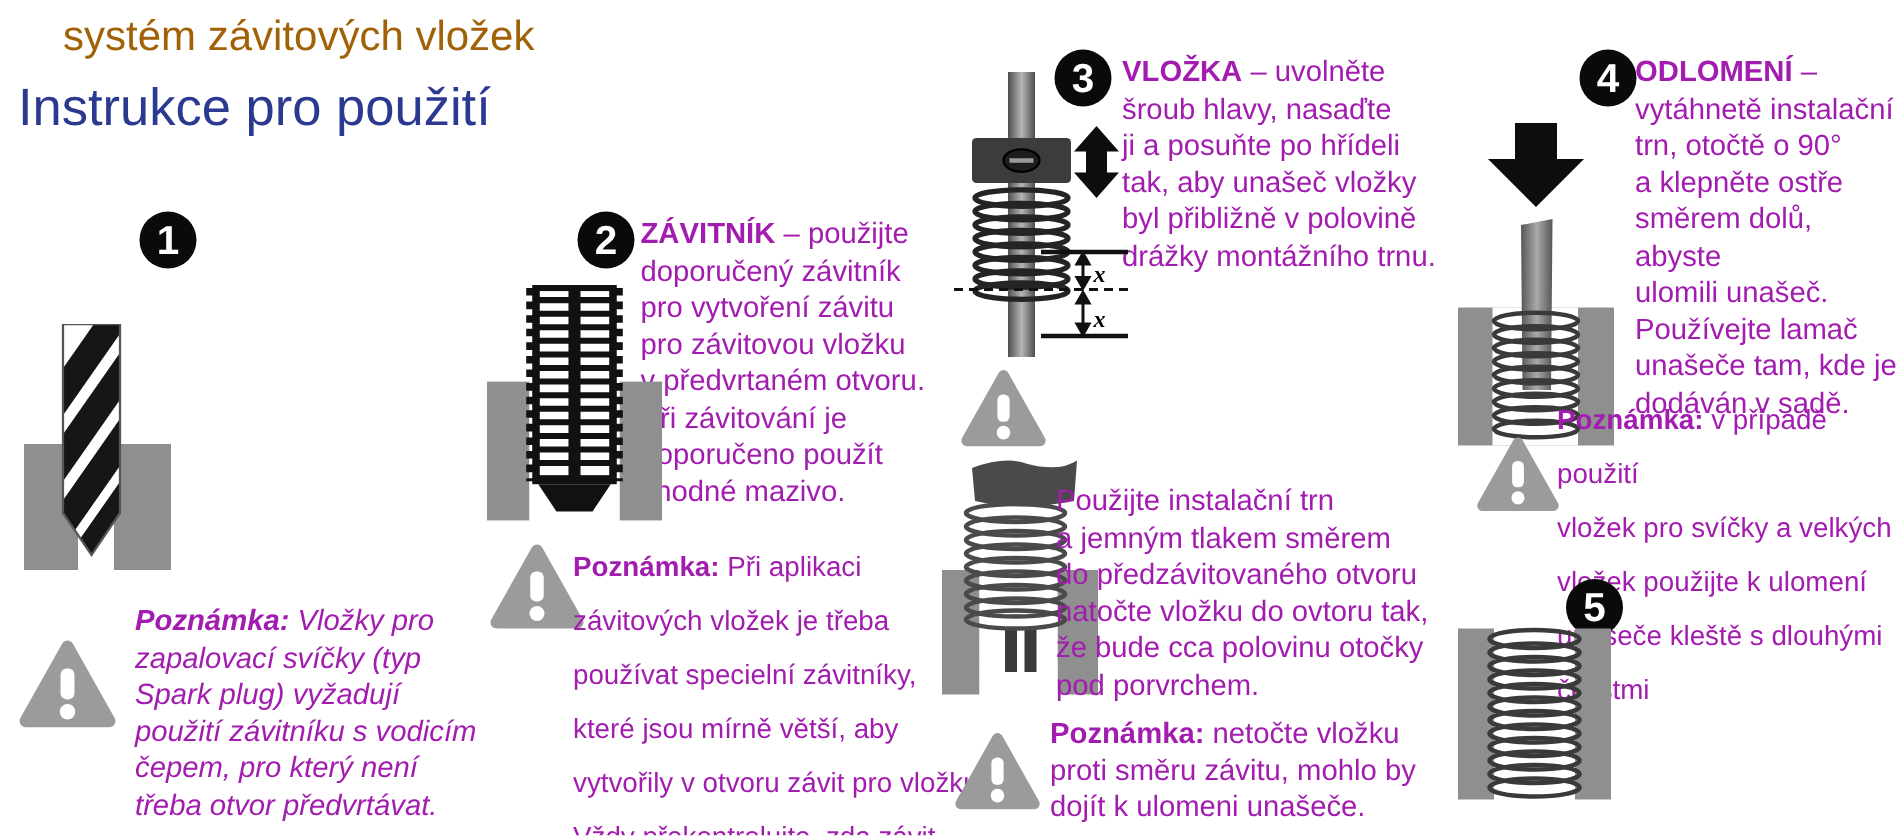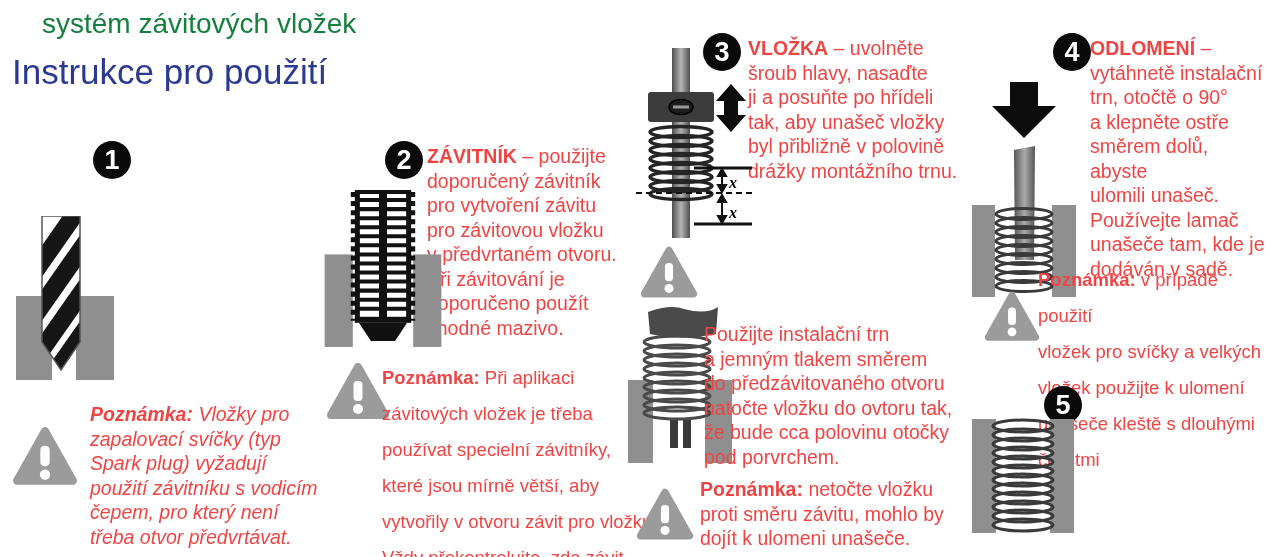--- a/index.html
+++ b/index.html
@@ -1,21 +1,21 @@
 <!DOCTYPE html>
 <html><head>
 <meta charset="utf-8">
 <style>
   html,body{margin:0;padding:0;background:#fff;}
   #page{position:relative;width:1269px;height:557px;background:#ffffff;overflow:hidden;
         font-family:"Liberation Sans",sans-serif;color:#111;}
   .abs{position:absolute;}
-  .kicker{font-size:28px;color:#15803d;}
+  .kicker{font-size:28px;color:#a16207;}
   .title{font-size:35px;color:#2b3990;}
-  .txt{white-space:pre-line;font-size:19.5px;line-height:24.5px;color:#ef4444;}
+  .txt{white-space:pre-line;font-size:19.5px;line-height:24.5px;color:#a21caf;}
   .txt b{font-weight:700;}
   .small{font-size:18.5px;line-height:36px;}
   .badge{width:38px;height:38px;border-radius:50%;background:#0a0a0a;color:#fff;
          display:flex;align-items:center;justify-content:center;
          font-size:27px;font-weight:700;}
   svg{display:block;}
 </style>
 </head>
 <body>
 

